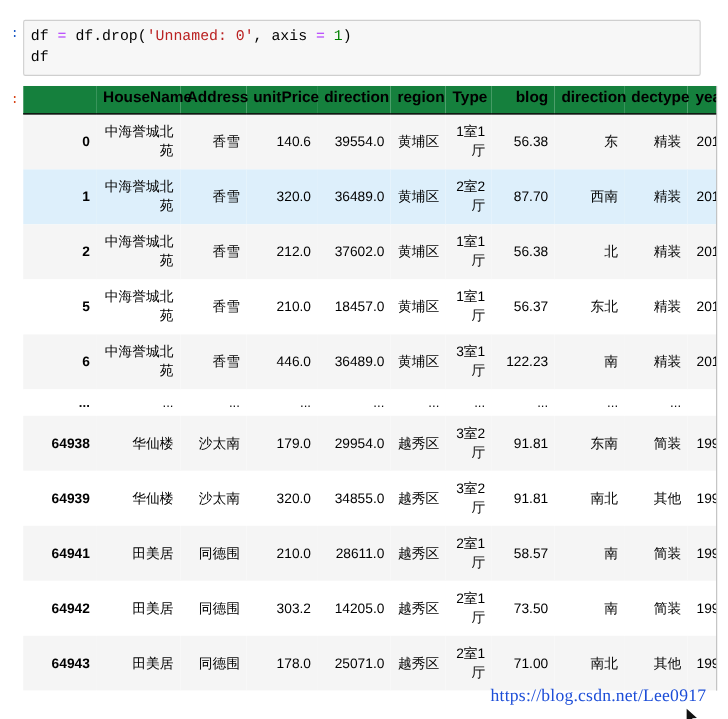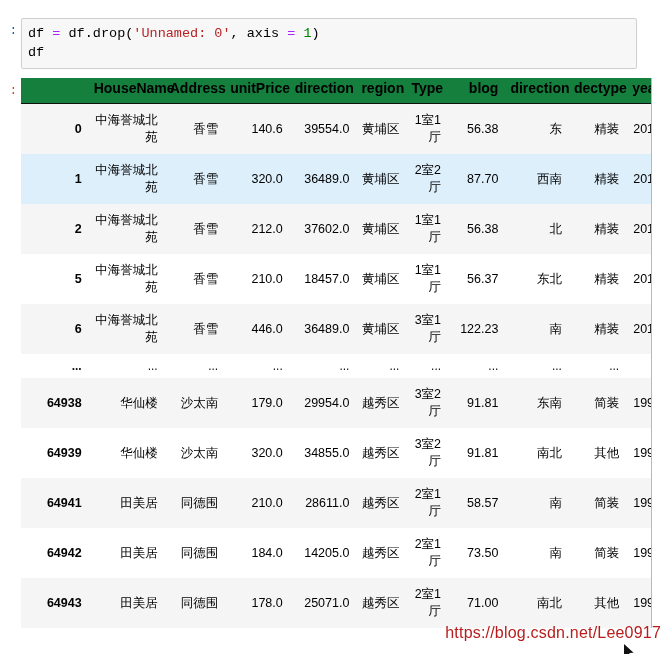--- a/index.html
+++ b/index.html
@@ -134,25 +134,25 @@
   col.c-4    { width: 48px; }
   col.c-5    { width: 40px; }
   col.c-6    { width: 55px; }
   col.c-7    { width: 61px; }
   col.c-8    { width: 55px; }
   col.c-9    { width: 40px; }
 
   
   .watermark {
     position: absolute;
-    right: 1px;
+    right: 20px;
     bottom: 12px;
     font-size: 16px;
-    color: #b91c1c;
-    font-family: Liberation Sans, sans-serif;
+    color: #1d4ed8;
+    font-family: Liberation Serif, serif;
     letter-spacing: 0.2px;
     white-space: nowrap;
     pointer-events: none;
     user-select: none;
   }
   .cursor-arrow {
     position: absolute;
     right: 38px;
     bottom: 10px;
     width: 0; height: 0;
@@ -327,21 +327,21 @@
                 <td>2室1厅</td>
                 <td>58.57</td>
                 <td>南</td>
                 <td>简装</td>
                 <td>1999</td>
               </tr>
               <tr class="even">
                 <th>64942</th>
                 <td>田美居</td>
                 <td>同德围</td>
-                <td>184.0</td>
+                <td>303.2</td>
                 <td>14205.0</td>
                 <td>越秀区</td>
                 <td>2室1厅</td>
                 <td>73.50</td>
                 <td>南</td>
                 <td>简装</td>
                 <td>1999</td>
               </tr>
               <tr class="odd">
                 <th>64943</th>

